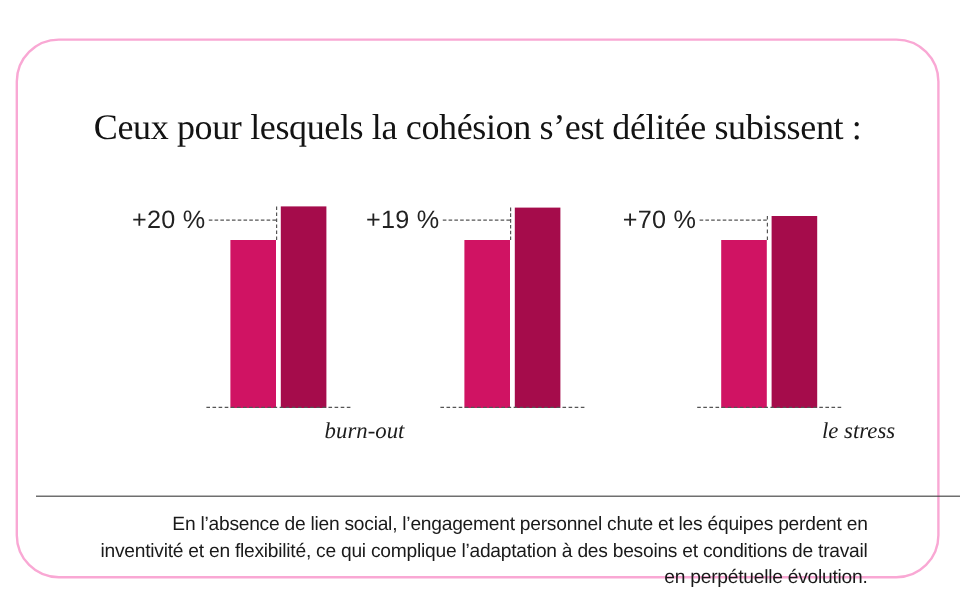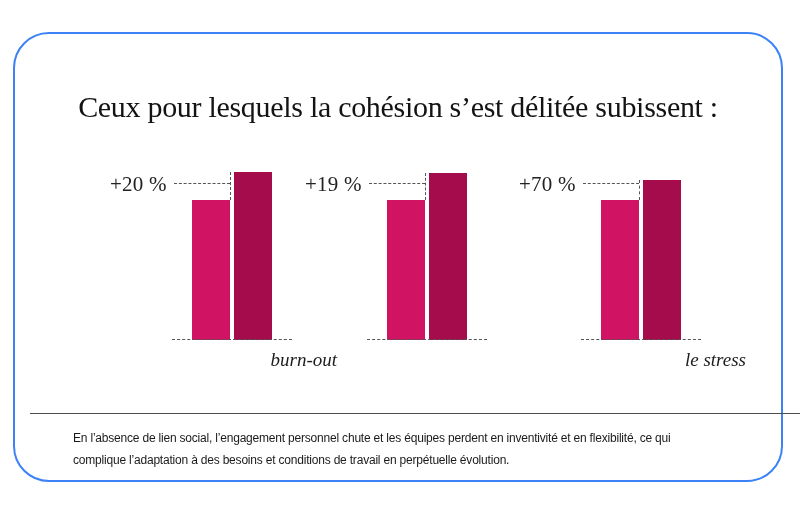--- a/index.html
+++ b/index.html
@@ -4,41 +4,41 @@
 <style>
   html,body{margin:0;padding:0;}
   body{
     width:800px;height:510px;background:#ffffff;
     font-family:"Liberation Sans", sans-serif;
     position:relative;overflow:hidden;
   }
   .canvas{position:absolute;left:0;top:0;width:800px;height:510px;}
   .card{
     position:absolute;left:13px;top:32px;width:770px;height:450px;
-    border:2px solid #3b82f6;border-radius:36px;background:#ffffff;
+    border:2px solid #f9a8d4;border-radius:36px;background:#ffffff;
     box-sizing:border-box;
   }
   .title{
     position:absolute;left:0;right:0;top:56px;text-align:center;
     font-family:"Liberation Serif", serif;font-size:30px;color:#131313;
     letter-spacing:-0.3px;white-space:nowrap;
   }
   .divider{
     position:absolute;left:15px;top:379px;width:770px;height:0;
     border-top:1.6px solid #4d4d4d;
   }
   .footnote{
-    position:absolute;left:58px;right:58px;top:393px;text-align:left;
-    font-size:12px;line-height:22px;color:#1a1a1a;letter-spacing:-0.2px;
+    position:absolute;left:58px;right:58px;top:393px;text-align:right;
+    font-size:16px;line-height:22px;color:#1a1a1a;letter-spacing:-0.2px;
   }
   .bar-group{position:absolute;top:130px;width:210px;height:240px;}
   .g0{left:89px}.g1{left:284px}.g2{left:498px}
   .pct{
     position:absolute;top:8px;left:6px;font-size:21px;color:#222222;
-    letter-spacing:0.2px;white-space:nowrap;font-family:Liberation Serif, serif;
+    letter-spacing:0.2px;white-space:nowrap;
   }
   .dash-h{position:absolute;top:19px;left:70px;width:56px;height:0;border-top:1.6px dashed #555555;}
   .dash-v{position:absolute;left:126px;width:0;border-left:1.6px dashed #555555;}
   .bar{position:absolute;width:38px;}
   .bar-light{left:88px;}
   .bar-dark{left:130px;}
   .baseline{position:absolute;top:175px;left:68px;width:120px;height:0;border-top:1.6px dashed #555555;}
   .bar-label{
     position:absolute;top:185px;left:23px;width:210px;text-align:right;
     font-family:"Liberation Serif", serif;font-style:italic;font-size:19px;

